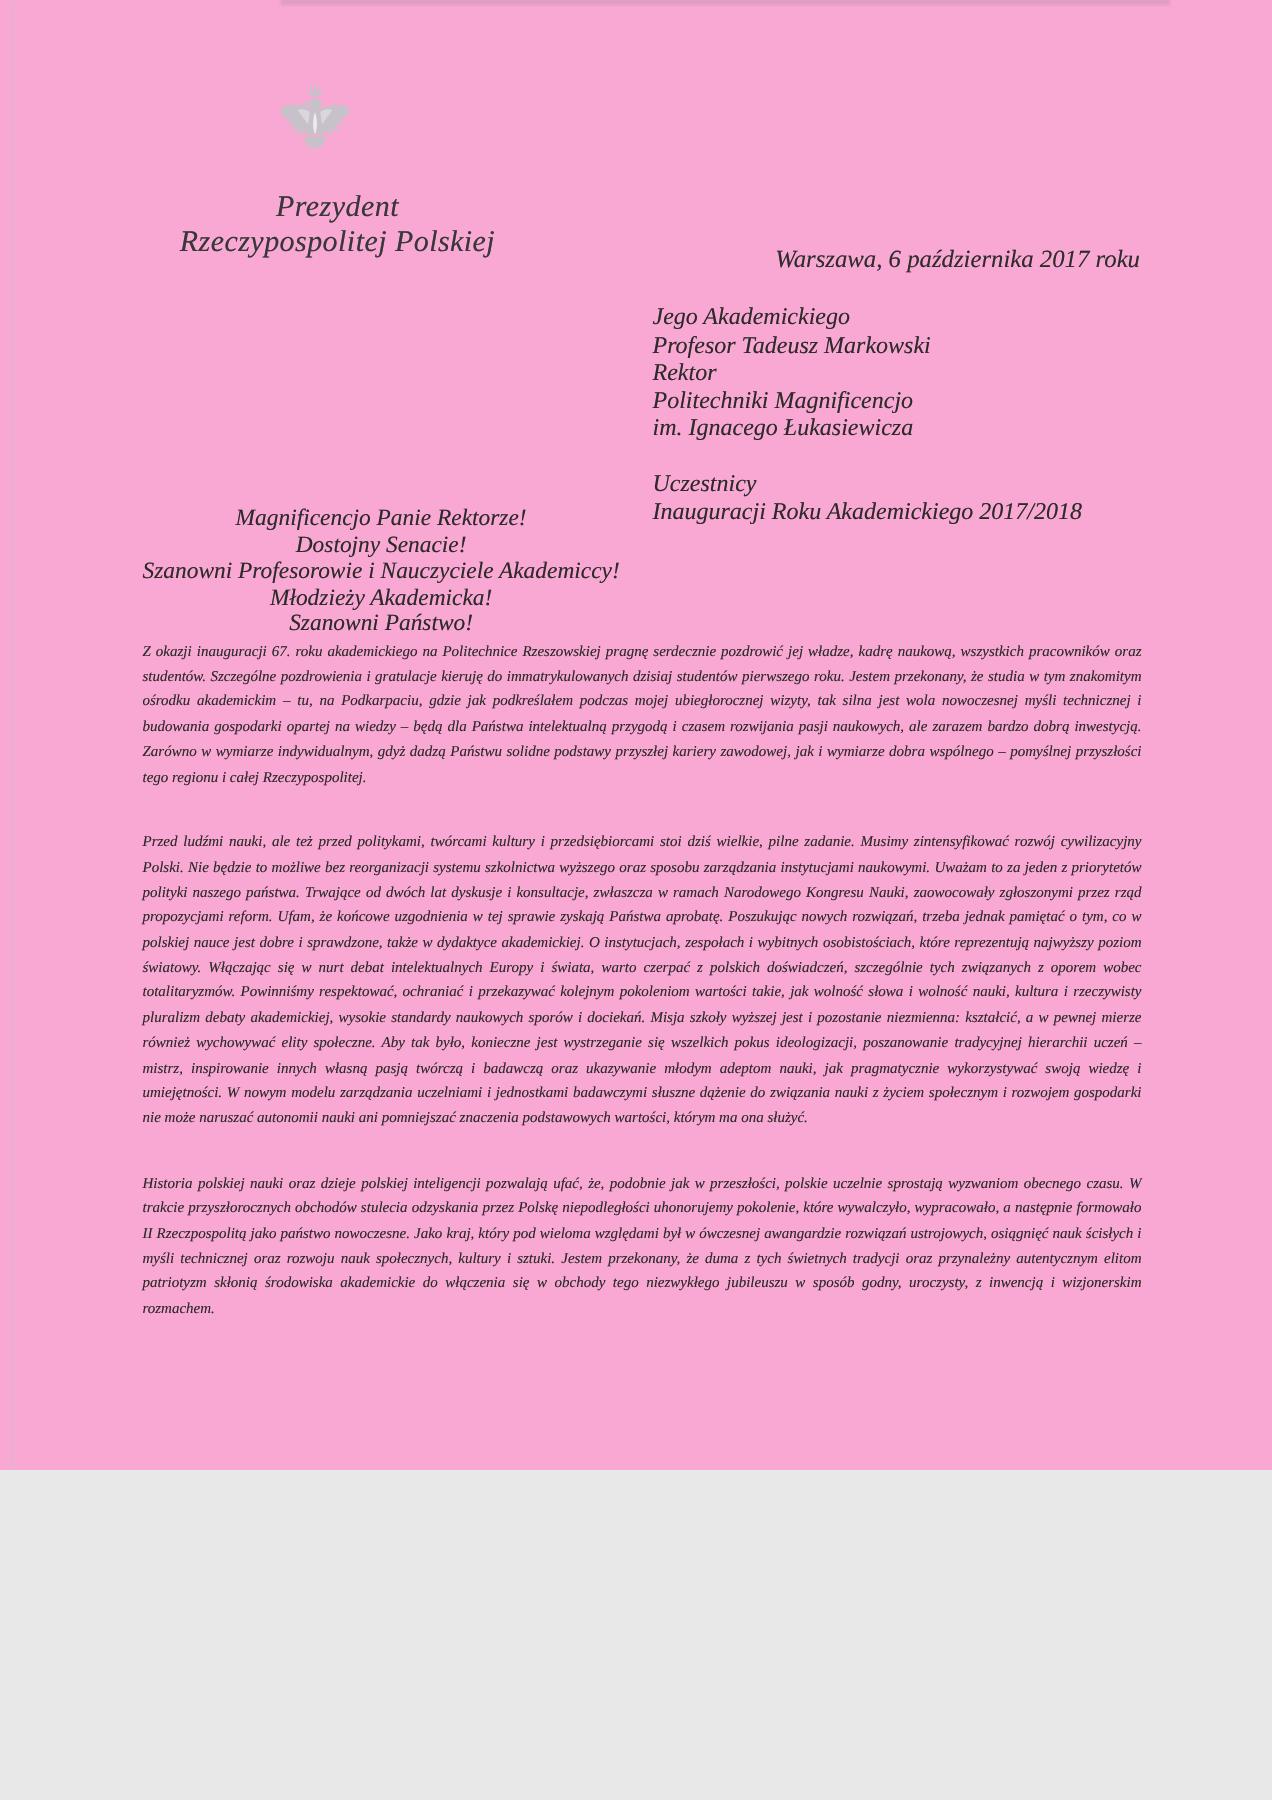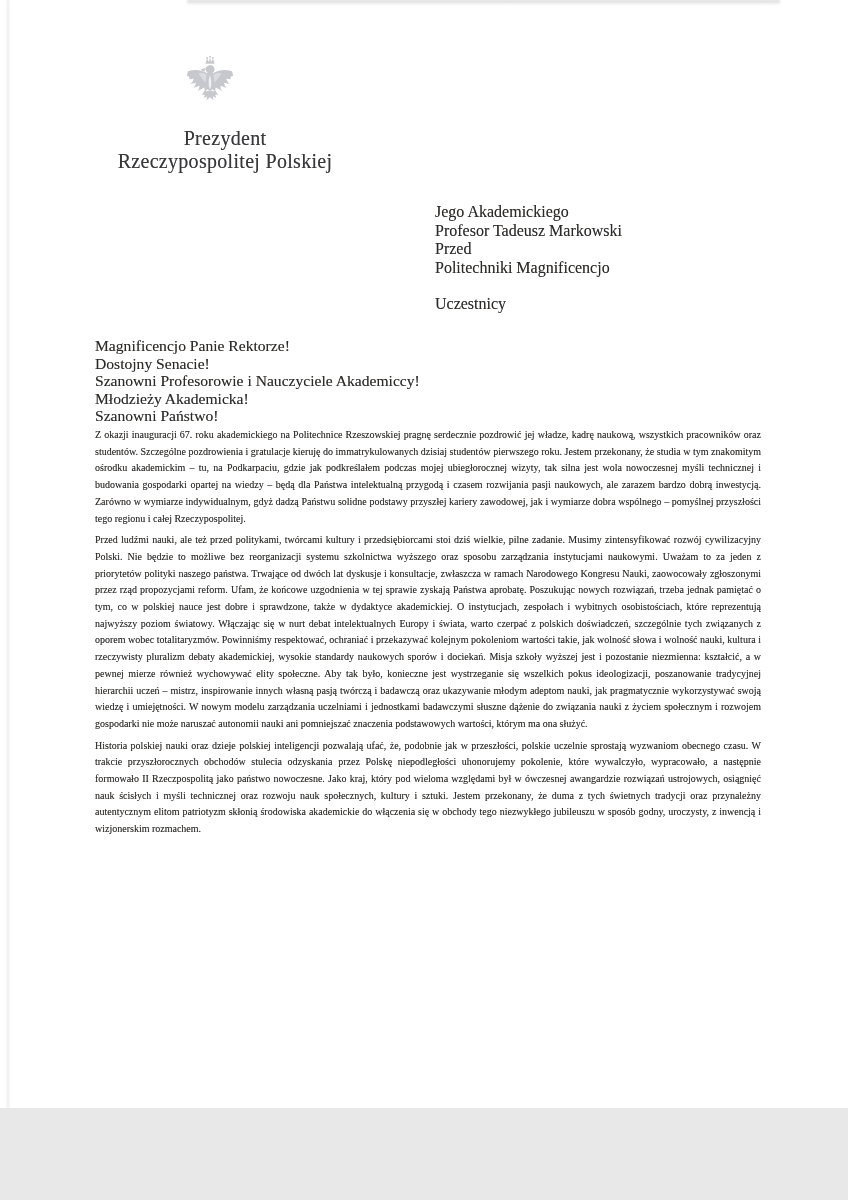--- a/index.html
+++ b/index.html
@@ -1,23 +1,24 @@
 <!DOCTYPE html>
 <html lang="pl"><head>
 <meta charset="utf-8">
 <style>
   html,body { margin:0; padding:0; background:#e8e8e8; }
   .page {
     position:relative;
-    width:848px; height:1108px;
+    width:848px; height:980px;
     margin:0 auto;
-    background:#ffffff;
+    background:#f9a8d4;
     overflow:hidden;
     font-family:"Liberation Serif","DejaVu Serif",serif;
     color:#2d2b29;
+    font-style:italic;
   }
   
   .scan-top {
     position:absolute; top:0; left:22%; width:70%; height:5px;
     background:linear-gradient(180deg, rgba(110,110,116,0.30), rgba(255,255,255,0));
     filter:blur(1.2px);
   }
   .scan-left {
     position:absolute; top:0; bottom:0; left:7px; width:2px;
     background:rgba(195,195,200,0.35); filter:blur(1px);
@@ -43,30 +44,31 @@
     position:absolute; left:435px; top:203px;
     font-size:16px; line-height:18.6px;
     text-shadow:0 0 .3px rgba(40,40,40,.45);
   }
   .recipient .participants { margin-top:18px; }
 
   .salutation {
     position:absolute; left:95px; top:337px;
     font-size:15.6px; line-height:17.5px;
     text-shadow:0 0 .3px rgba(40,40,40,.45);
+    text-align:center;
   }
 
   .body-text {
     position:absolute; left:95px; top:427px; width:666px;
     font-size:10px; line-height:16.7px;
     text-align:justify; text-justify:inter-word; hyphens:none;
     text-shadow:0 0 .3px rgba(40,40,40,.45);
   }
   .body-text p { margin:0; }
-  .body-text p + p { margin-top:5px; }
+  .body-text p + p { margin-top:27px; }
 </style>
 </head>
 <body>
 
 <div class="page">
   <div class="scan-top"></div>
   <div class="scan-left"></div>
 
   <div class="emblem">
     <svg viewBox="0 0 100 100" xmlns="http://www.w3.org/2000/svg" aria-hidden="true">
@@ -96,30 +98,33 @@
         <path d="M70 32 q-8 -3 -14 2 l2 14 q6 -8 12 -16 Z" fill="#e3e4e8" opacity=".7"></path>
       </g>
     </svg>
   </div>
 
   <div class="sender">
     <div>Prezydent</div>
     <div>Rzeczypospolitej Polskiej</div>
   </div>
 
+  <div class="dateline">Warszawa, 6 października 2017 roku</div>
 
   <div class="recipient">
     <div class="addressee">
       <div>Jego Akademickiego</div>
       <div>Profesor Tadeusz Markowski</div>
-      <div>Przed</div>
+      <div>Rektor</div>
       <div>Politechniki Magnificencjo</div>
+      <div>im. Ignacego Łukasiewicza</div>
     </div>
     <div class="participants">
       <div>Uczestnicy</div>
+      <div>Inauguracji Roku Akademickiego 2017/2018</div>
     </div>
   </div>
 
   <div class="salutation">
     <div>Magnificencjo Panie Rektorze!</div>
     <div>Dostojny Senacie!</div>
     <div>Szanowni Profesorowie i Nauczyciele Akademiccy!</div>
     <div>Młodzieży Akademicka!</div>
     <div>Szanowni Państwo!</div>
   </div>

